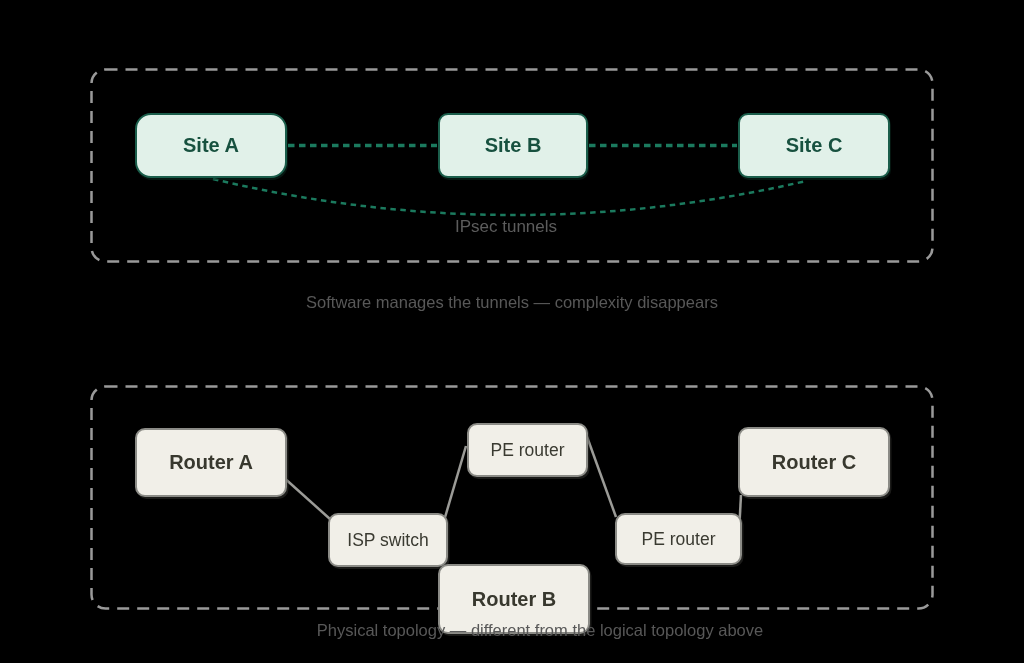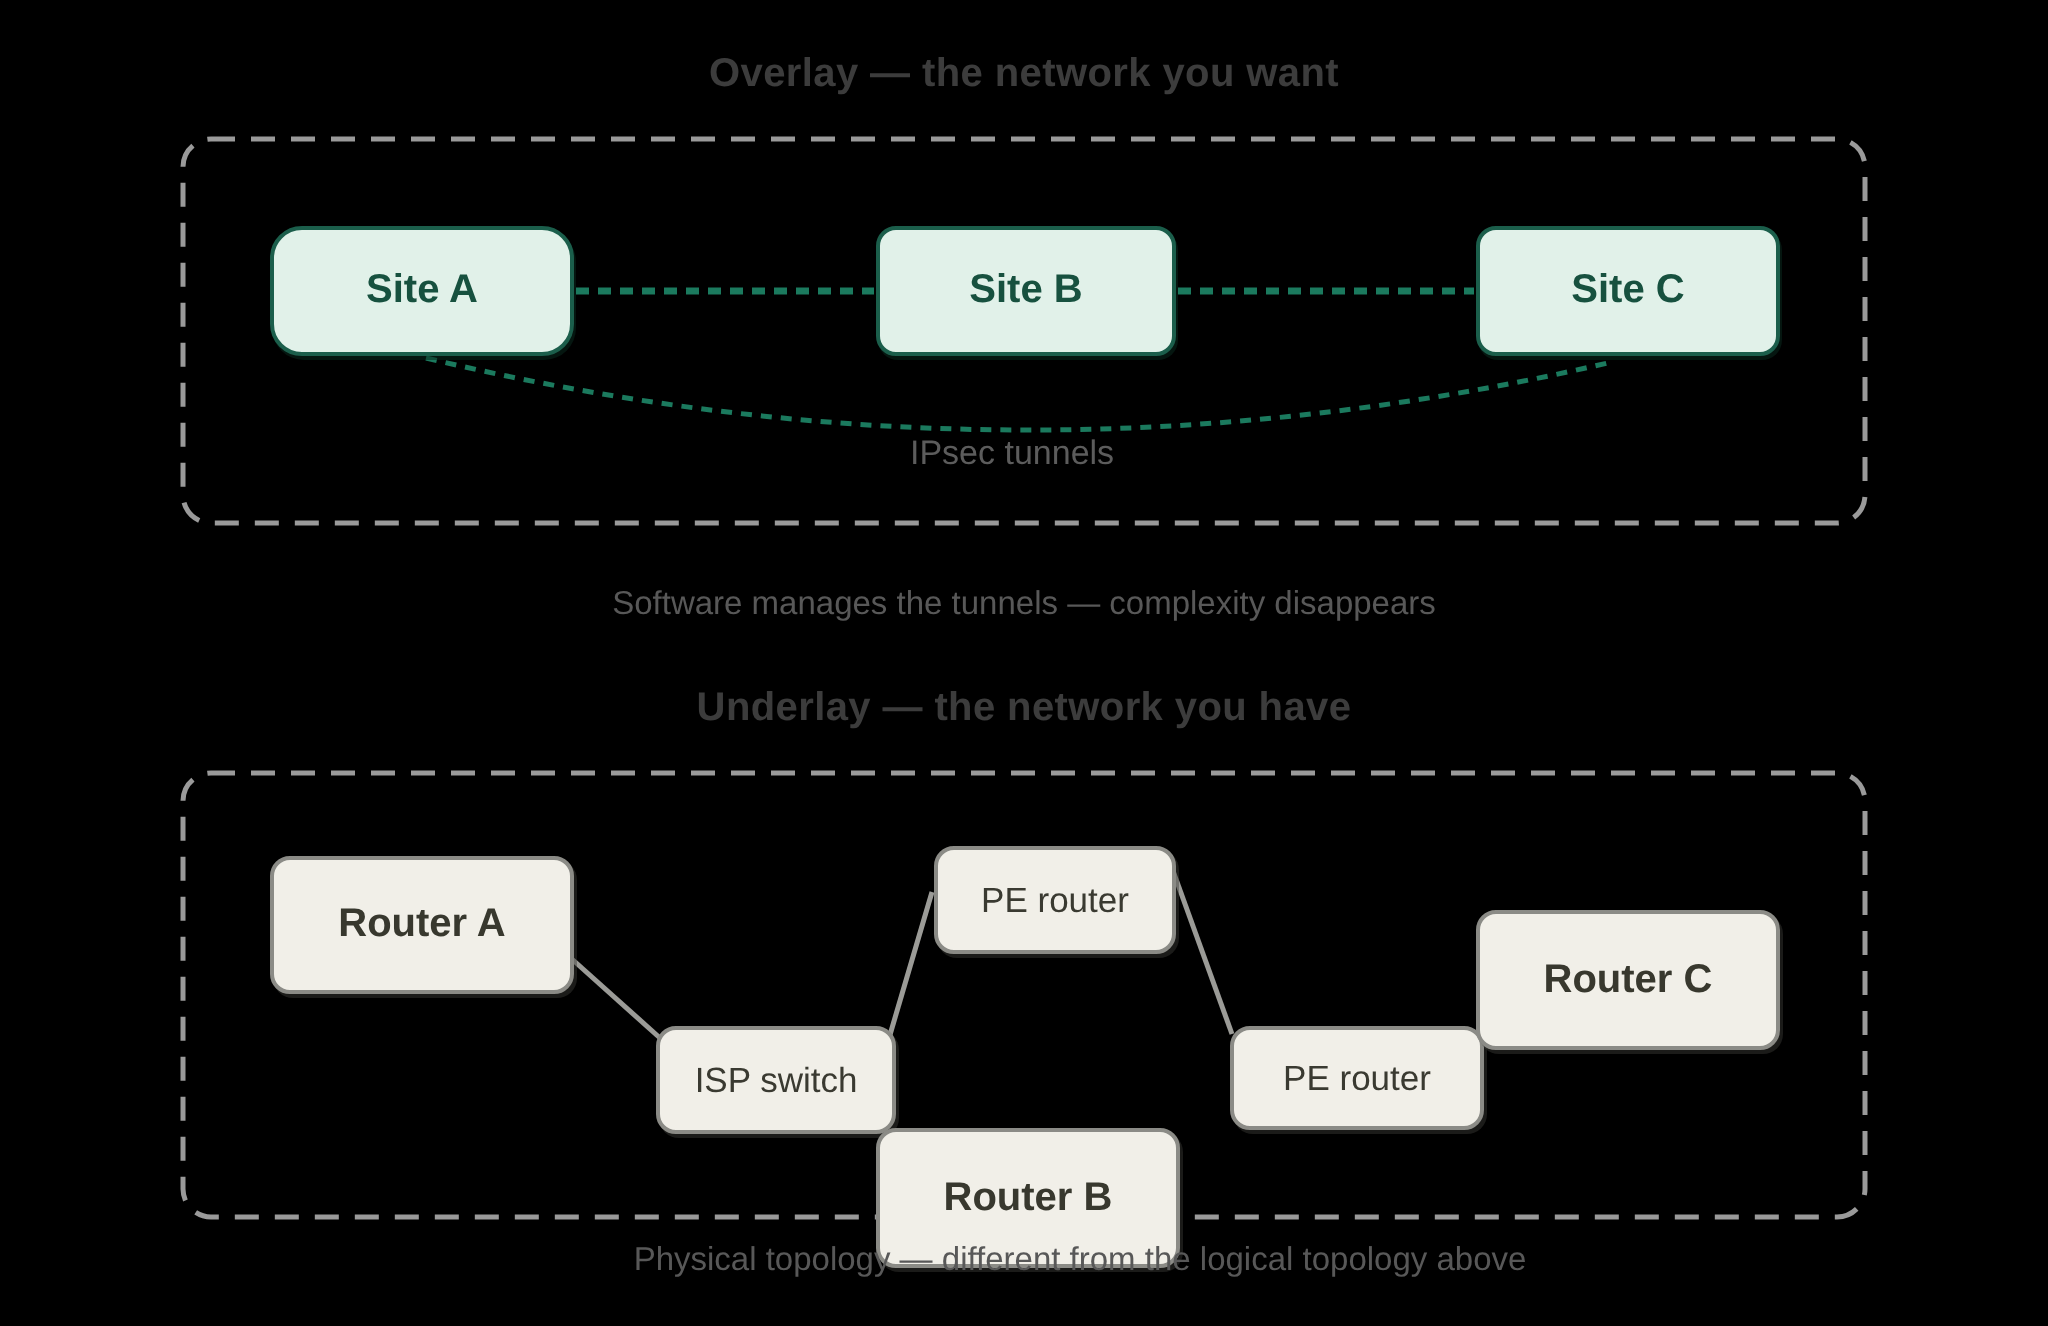--- a/index.html
+++ b/index.html
@@ -57,23 +57,21 @@
     <path d="M 288 145.5 L 437 145.5" stroke="#1b7a5e" stroke-width="3.5" stroke-dasharray="6.5 4.5" fill="none"></path>
     <path d="M 589 145.5 L 737 145.5" stroke="#1b7a5e" stroke-width="3.5" stroke-dasharray="6.5 4.5" fill="none"></path>
     <path d="M 213 179 Q 510 250 806 181" stroke="#1b7a5e" stroke-width="2.5" stroke-dasharray="5.5 4.5" fill="none"></path>
 
     <path d="M 282 476 L 330 519" stroke="#9b9b97" stroke-width="2.5" fill="none"></path>
     <path d="M 466 446 L 441 531" stroke="#9b9b97" stroke-width="2.5" fill="none"></path>
     <path d="M 586 434 L 616 517" stroke="#9b9b97" stroke-width="2.5" fill="none"></path>
     <path d="M 741 495 L 738 552" stroke="#9b9b97" stroke-width="2.5" fill="none"></path>
   </svg>
 
-  <div class="txt title" style="top:26px;">Overlay — the network you want</div>
   <div class="txt caption" style="top:293px;">Software manages the tunnels — complexity disappears</div>
-  <div class="txt title" style="top:343px;">Underlay — the network you have</div>
   <div class="txt caption" style="top:621px;padding-left:28px;">Physical topology — different from the logical topology above</div>
   <div class="txt edge-label" style="left:455px; top:217px;">IPsec tunnels</div>
 
   <div class="node site" style="left:135px; top:113px; width:152px; height:65px;border-radius:16px;">
     <span>Site A</span>
   </div>
   <div class="node site" style="left:438px; top:113px; width:150px; height:65px;">
     <span>Site B</span>
   </div>
   <div class="node site" style="left:738px; top:113px; width:152px; height:65px;">
@@ -88,17 +86,17 @@
   </div>
   <div class="node unode" style="left:467px; top:423px; width:121px; height:54px;">
     <span>PE router</span>
   </div>
   <div class="node unode bold" style="left:438px; top:528px; width:152px; height:70px;margin-top:36px;">
     <span>Router B</span>
   </div>
   <div class="node unode" style="left:615px; top:513px; width:127px; height:52px;">
     <span>PE router</span>
   </div>
-  <div class="node unode bold" style="left:738px; top:427px; width:152px; height:70px;margin-top:28px;">
+  <div class="node unode bold" style="left:738px; top:427px; width:152px; height:70px;">
     <span>Router C</span>
   </div>
 
 </div>
 
 </body></html>

